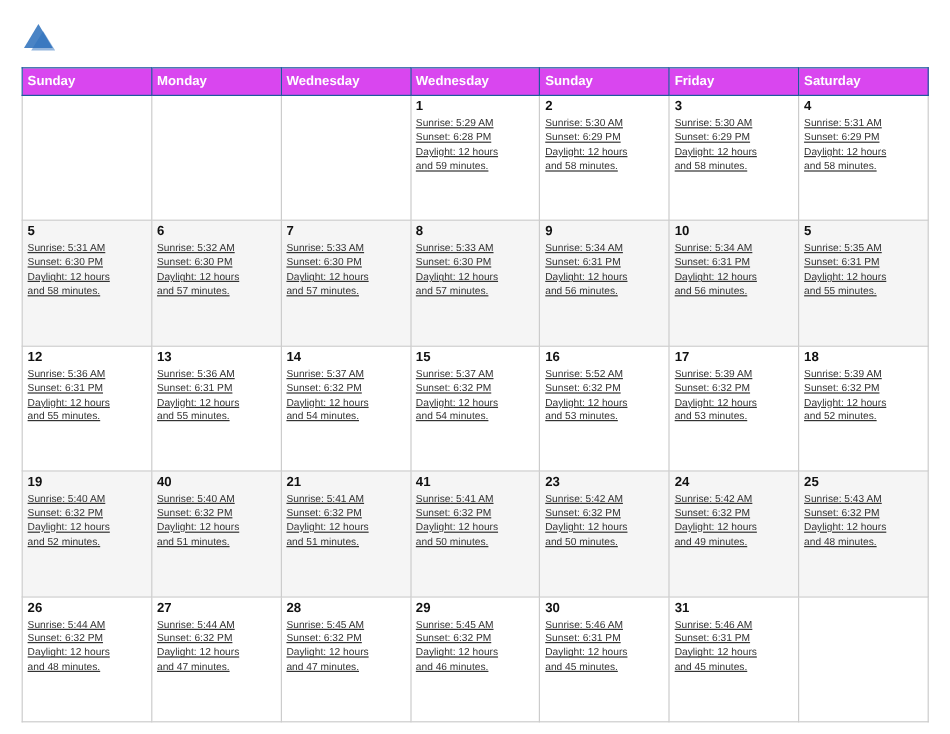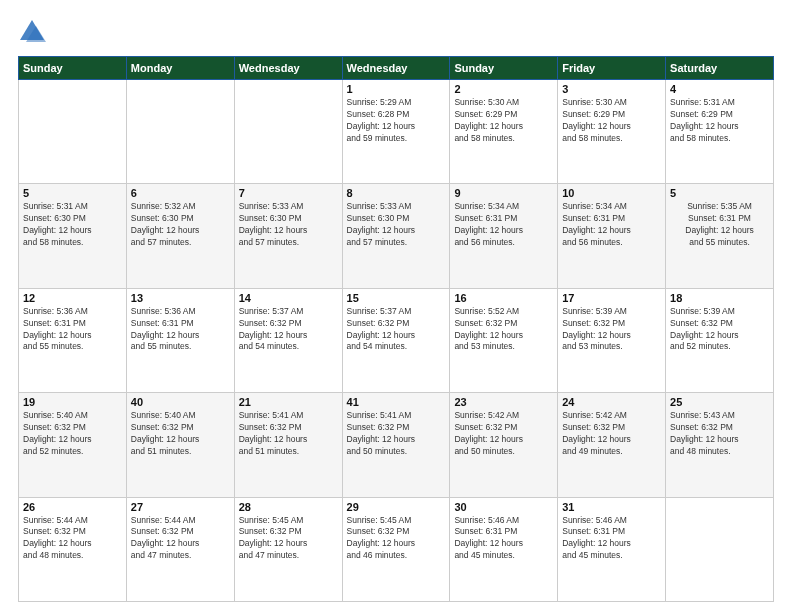--- a/index.html
+++ b/index.html
@@ -54,21 +54,21 @@
       margin-top: 2px;
     }
     .calendar {
       flex: 1;
       border: 1px solid #ccc;
       border-collapse: collapse;
       width: 100%;
       table-layout: fixed;
     }
     .calendar th {
-      background: #14532d;
+      background: #d946ef;
       color: #fff;
       font-size: 11px;
       font-weight: bold;
       padding: 5px 4px;
       text-align: left;
       border: 1px solid #1e5a9e;
     }
     .calendar td {
       vertical-align: top;
       border: 1px solid #ccc;
@@ -84,20 +84,21 @@
     .day-number {
       font-size: 11px;
       font-weight: bold;
       color: #111;
       margin-bottom: 2px;
     }
     .day-info {
       font-size: 8.5px;
       color: #333;
       line-height: 1.4;
+      text-decoration: underline;
     }
     .empty-cell {
       background: #f9f9f9;
     }
   </style>
 </head>
 <body>
 
 <div class="page">
   <div class="header">
@@ -201,21 +202,21 @@
           </td>
           <td>
             <div class="day-number">10</div>
             <div class="day-info" style="white-space: pre-line;">Sunrise: 5:34 AM
 Sunset: 6:31 PM
 Daylight: 12 hours
 and 56 minutes.</div>
           </td>
           <td>
             <div class="day-number">5</div>
-            <div class="day-info" style="white-space: pre-line; text-align: center;">Sunrise: 5:35 AM
+            <div class="day-info" style="white-space: pre-line;">Sunrise: 5:35 AM
 Sunset: 6:31 PM
 Daylight: 12 hours
 and 55 minutes.</div>
           </td>
         </tr>
         <tr>
           <td>
             <div class="day-number">12</div>
             <div class="day-info" style="white-space: pre-line;">Sunrise: 5:36 AM
 Sunset: 6:31 PM

